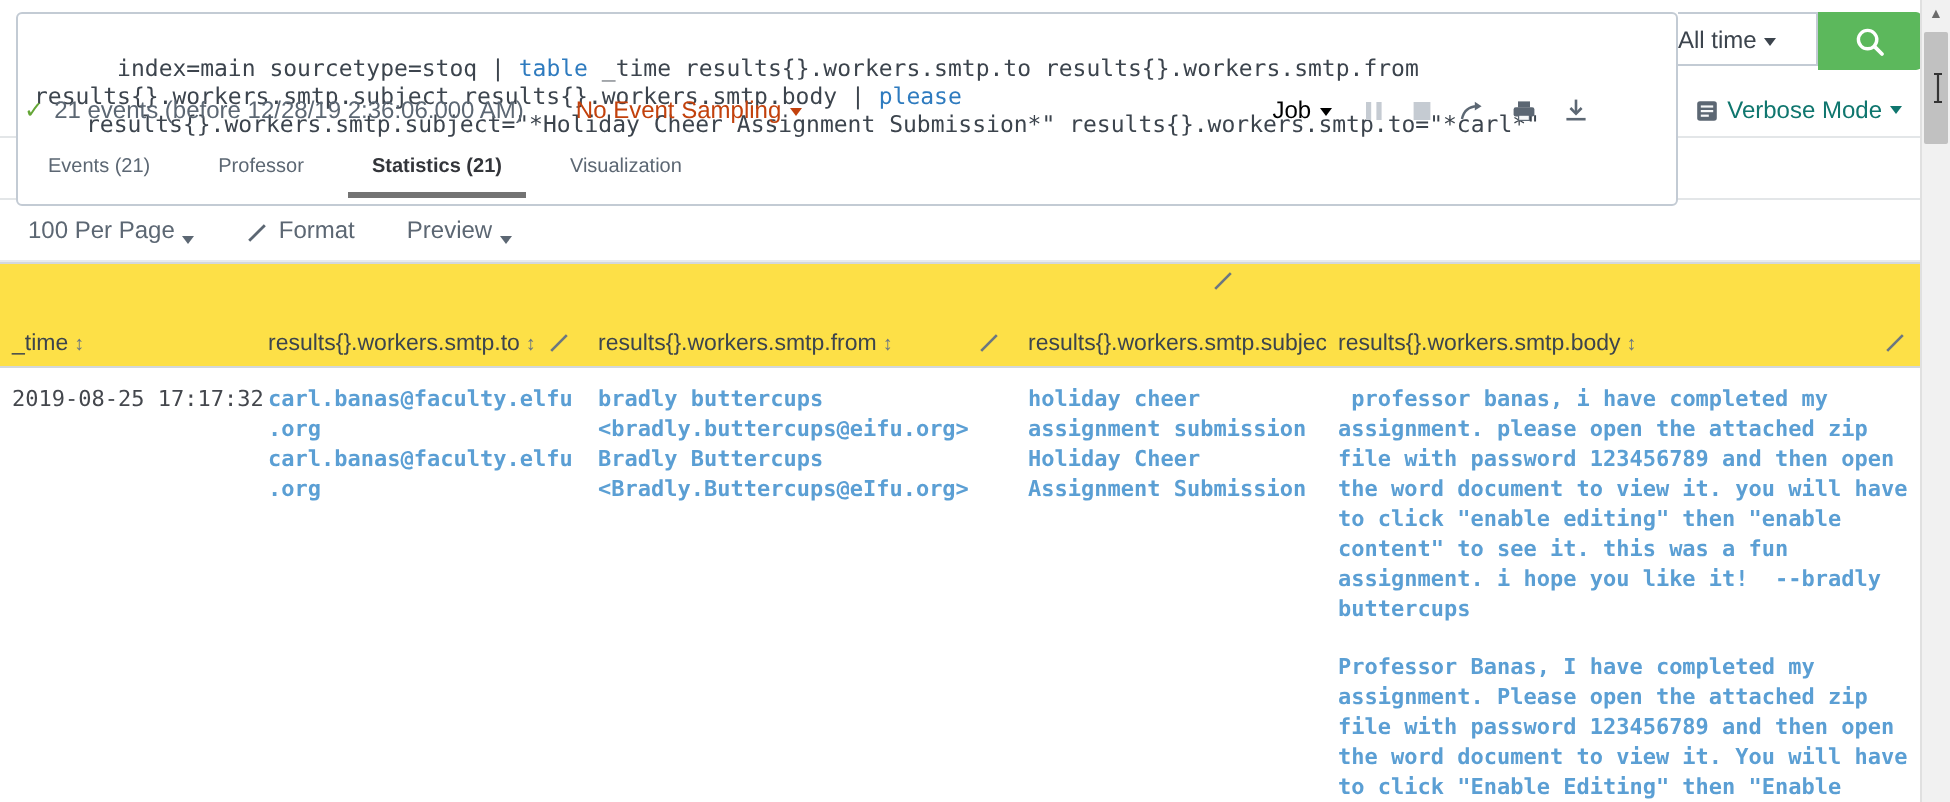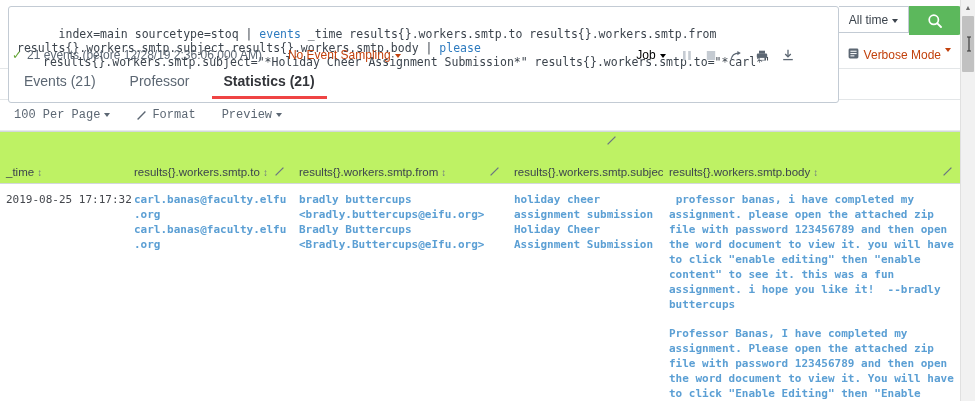--- a/index.html
+++ b/index.html
@@ -47,21 +47,20 @@
   }
   .kw { color: #2e7bbf; }
   .searchbox .l2 { padding-left: 26px; display: block; }
   .timepick {
     width: 70px;
     border: 1px solid #c3cbd4;
     border-left: none;
     background: #fff;
     height: 27px;
     line-height: 27px;
-    text-align: center;
     font-size: 12px;
     color: #3c444d;
     box-sizing: border-box;
   }
   .searchbtn {
     width: 52px;
     height: 29px;
     background: #5cb85c;
     border: none;
     border-radius: 0 3px 3px 0;
@@ -97,67 +96,67 @@
   .jobctl { color: #000000; margin-right: 16px; cursor: pointer; }
   .jicon {
     color: #9aa4af;
     margin-right: 14px;
     cursor: pointer;
     display: inline-flex;
     align-items: center;
   }
   .jicon.disabled { color: #c5cbd2; }
   .jicon.dark { color: #5c6773; }
-  .vmode { color: #c2410c; cursor: pointer; display: inline-flex; align-items: flex-start; padding-left: 40px; }
+  .vmode { color: #0f766e; cursor: pointer; display: inline-flex; align-items: center; padding-left: 40px; }
   .vmode .sq { margin-right: 5px; color: #5c6773; display: inline-flex; }
 
   
   .tabs {
     display: flex;
     align-items: flex-end;
     height: 30px;
     padding: 0 0 0 12px;
     border-bottom: 1px solid #e3e6e8;
   }
   .tab {
     padding: 0 12px 7px 12px;
     margin-right: 10px;
-    font-size: 14px;
+    font-size: 10px;
     color: #5c6773;
     cursor: pointer;
     border-bottom: 3px solid transparent;
   }
   .tab.active {
     color: #33353a;
     font-weight: bold;
-    border-bottom: 3px solid #ef4444;
+    border-bottom: 3px solid #737373;
   }
 
   
   .ctlrow {
     display: flex;
     align-items: center;
     height: 30px;
     padding: 0 0 0 14px;
     border-bottom: 1px solid #e8ebed;
     font-size: 12px;
     color: #5c6773;
   }
-  .ctlrow .item { margin-right: 26px; cursor: pointer; display: inline-flex; align-items: center; font-family: Liberation Mono, monospace; }
+  .ctlrow .item { margin-right: 26px; cursor: pointer; display: inline-flex; align-items: flex-end; }
   .pencil { margin-right: 5px; color: #5c6773; display: inline-flex; }
 
   
   .tablewrap { width: 961px; }
   table.results {
     width: 961px;
     border-collapse: collapse;
     table-layout: fixed;
   }
   table.results thead th {
-    background: #bef264;
+    background: #fde047;
     border-top: 1px solid #d3d8dc;
     border-bottom: 1px solid #d3d8dc;
     height: 44px;
     vertical-align: bottom;
     padding: 2px 6px 5px 6px;
     font-weight: normal;
     font-size: 11.5px;
     color: #3c444d;
     text-align: left;
     position: relative;
@@ -238,21 +237,21 @@
     pointer-events: none;
   }
 </style>
 </head>
 <body>
 
 <div class="app">
 
   <div class="searchrow">
     <div class="searchbox">
-      <span>index=main sourcetype=stoq | </span><span class="kw">events</span><span> _time results{}.workers.smtp.to results{}.workers.smtp.from  results{}.workers.smtp.subject results{}.workers.smtp.body | </span><span class="kw">please</span><span class="l2">results{}.workers.smtp.subject="*Holiday Cheer Assignment Submission*" results{}.workers.smtp.to="*carl*"</span>
+      <span>index=main sourcetype=stoq | </span><span class="kw">table</span><span> _time results{}.workers.smtp.to results{}.workers.smtp.from  results{}.workers.smtp.subject results{}.workers.smtp.body | </span><span class="kw">please</span><span class="l2">results{}.workers.smtp.subject="*Holiday Cheer Assignment Submission*" results{}.workers.smtp.to="*carl*"</span>
     </div>
     <div class="timepick">
       <span>All time</span><span class="caret"></span>
     </div>
     <div class="searchbtn">
       <svg width="16" height="16" viewBox="0 0 16 16">
         <circle cx="6.8" cy="6.8" r="4.6" fill="none" stroke="#ffffff" stroke-width="1.7"></circle>
         <line x1="10.3" y1="10.3" x2="14" y2="14" stroke="#ffffff" stroke-width="1.9" stroke-linecap="round"></line>
       </svg>
     </div>
@@ -311,20 +310,21 @@
       </span>
       <span>Verbose Mode</span>
         <span class="caret"></span>
     </span>
   </div>
 
   <div class="tabs">
     <div class="tab">Events (21)</div>
     <div class="tab">Professor</div>
     <div class="tab active">Statistics (21)</div>
+    <div class="tab">Visualization</div>
   </div>
 
   <div class="ctlrow">
     <span class="item">
       <span>100 Per Page</span>
         <span class="caret"></span>
     </span>
     <span class="item">
       <span class="pencil">
         <svg width="11" height="11" viewBox="0 0 11 11">

